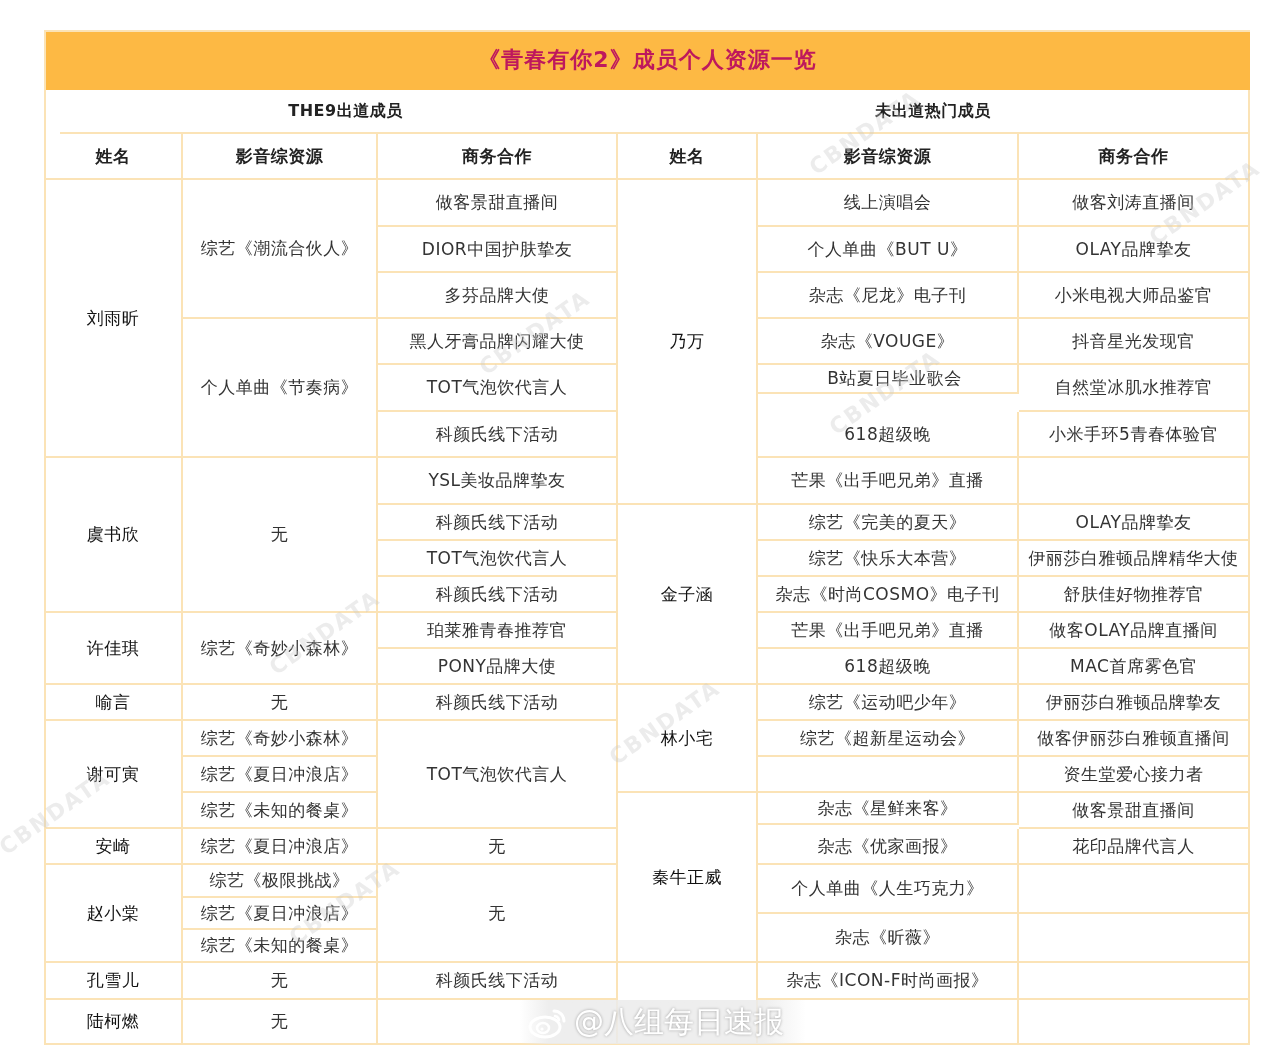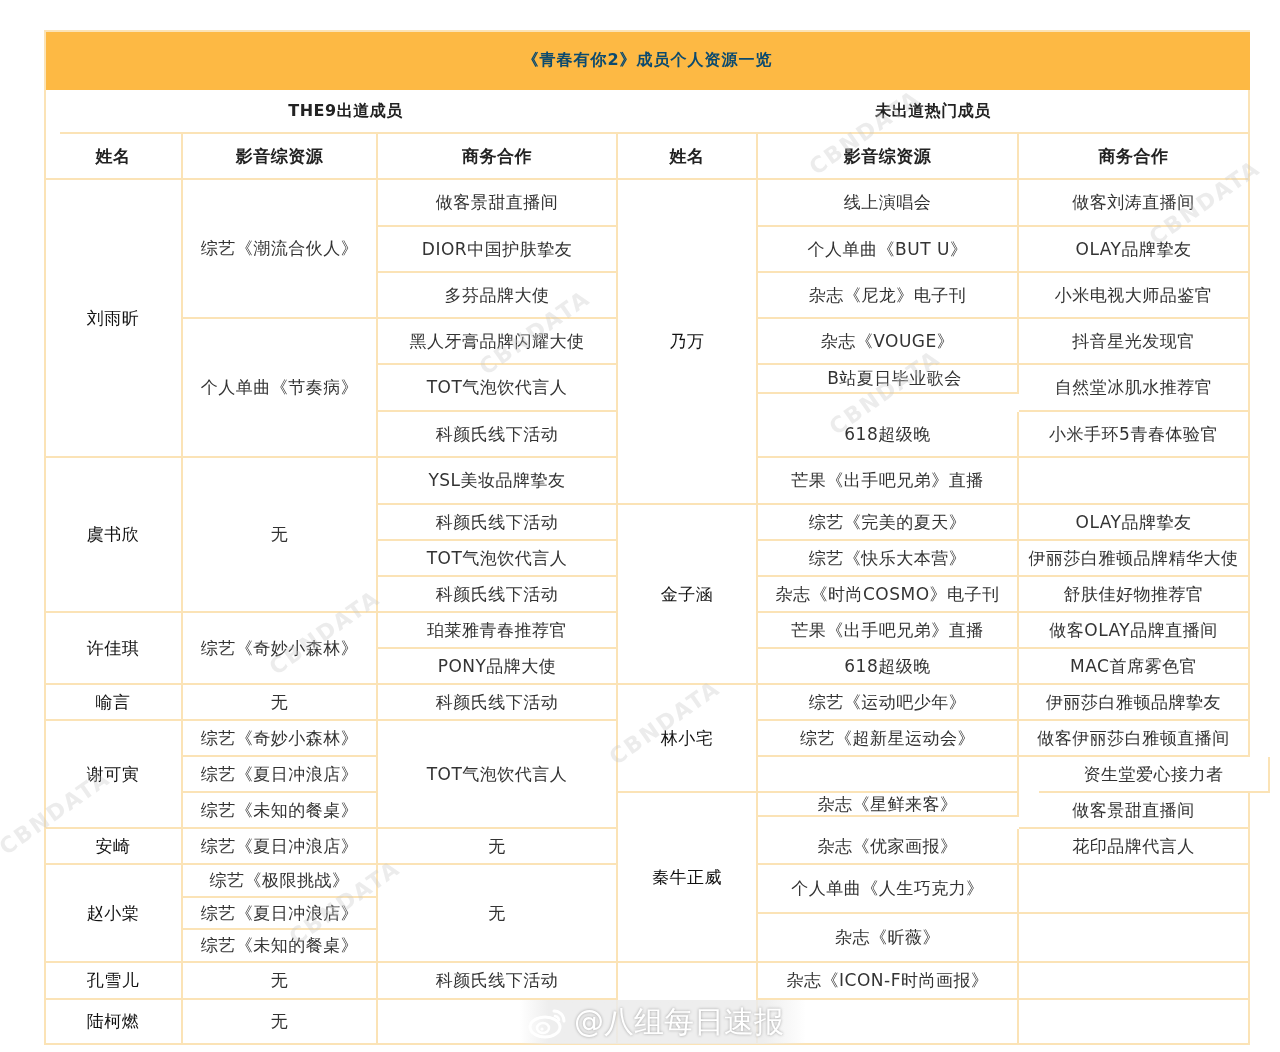--- a/index.html
+++ b/index.html
@@ -9,21 +9,21 @@
   }
   #table { position: absolute; left: 0; top: 0; width: 1280px; height: 1052px; }
   .cell {
     position: absolute; box-sizing: border-box;
     display: flex; align-items: center; justify-content: center; text-align: center;
     border-right: 2px solid #fbe3b6; border-bottom: 2px solid #fbe3b6;
     font-size: 17px; color: #333; background: #fff; white-space: nowrap; overflow: hidden;
     letter-spacing: 0.5px;
   }
   .title {
-    background: #fdb944; font-size: 16px; font-weight: bold; color: #0c4a6e;
+    background: #fdb944; font-size: 22px; font-weight: bold; color: #be185d;
     border: none; letter-spacing: 1px;
   }
   .group { font-size: 16px; font-weight: bold; color: #222; }
   .colhead { font-size: 17px; font-weight: bold; color: #222; }
   .name { font-size: 17px; font-weight: normal; color: #111; }
   #frame {
     position: absolute; left: 44px; top: 30px; width: 1206px; height: 1015px;
     border-left: 2px solid #fbe3b6; border-top: 2px solid #fbe3b6; box-sizing: border-box; pointer-events: none;
   }
   .watermark {
@@ -118,24 +118,24 @@
     <div class="cell" style="left: 1019px; top: 541px; width: 231px; height: 36px;">伊丽莎白雅顿品牌精华大使</div>
     <div class="cell" style="left: 1019px; top: 613px; width: 231px; height: 36px;">做客OLAY品牌直播间</div>
     <div class="cell" style="left: 1019px; top: 577px; width: 231px; height: 36px;">舒肤佳好物推荐官</div>
     <div class="cell" style="left: 1019px; top: 649px; width: 231px; height: 36px;">MAC首席雾色官</div>
     <div class="cell name" style="left: 618px; top: 685px; width: 140px; height: 108px;">林小宅</div>
     <div class="cell" style="left: 758px; top: 685px; width: 261px; height: 36px;">综艺《运动吧少年》</div>
     <div class="cell" style="left: 758px; top: 721px; width: 261px; height: 36px;">综艺《超新星运动会》</div>
     <div class="cell" style="left: 758px; top: 757px; width: 261px; height: 36px;"></div>
     <div class="cell" style="left: 1019px; top: 685px; width: 231px; height: 36px;">伊丽莎白雅顿品牌挚友</div>
     <div class="cell" style="left: 1019px; top: 721px; width: 231px; height: 36px;">做客伊丽莎白雅顿直播间</div>
-    <div class="cell" style="left: 1019px; top: 757px; width: 231px; height: 36px; margin-left: 20px;">资生堂爱心接力者</div>
+    <div class="cell" style="left: 1019px; top: 757px; width: 231px; height: 36px;">资生堂爱心接力者</div>
     <div class="cell name" style="left: 618px; top: 793px; width: 140px; height: 170px;">秦牛正威</div>
     <div class="cell" style="left: 618px; top: 963px; width: 140px; height: 82px;"></div>
-    <div class="cell" style="left: 758px; top: 793px; width: 261px; height: 24px;">杂志《星鲜来客》</div>
+    <div class="cell" style="left: 758px; top: 793px; width: 261px; height: 32px;">杂志《星鲜来客》</div>
     <div class="cell" style="left: 758px; top: 829px; width: 261px; height: 36px;">杂志《优家画报》</div>
     <div class="cell" style="left: 758px; top: 865px; width: 261px; height: 49px;">个人单曲《人生巧克力》</div>
     <div class="cell" style="left: 758px; top: 914px; width: 261px; height: 49px;">杂志《昕薇》</div>
     <div class="cell" style="left: 758px; top: 963px; width: 261px; height: 37px;">杂志《ICON-F时尚画报》</div>
     <div class="cell" style="left: 758px; top: 1000px; width: 261px; height: 45px;"></div>
     <div class="cell" style="left: 1019px; top: 793px; width: 231px; height: 36px;">做客景甜直播间</div>
     <div class="cell" style="left: 1019px; top: 829px; width: 231px; height: 36px;">花印品牌代言人</div>
     <div class="cell" style="left: 1019px; top: 865px; width: 231px; height: 49px;"></div>
     <div class="cell" style="left: 1019px; top: 914px; width: 231px; height: 49px;"></div>
     <div class="cell" style="left: 1019px; top: 963px; width: 231px; height: 37px;"></div>

